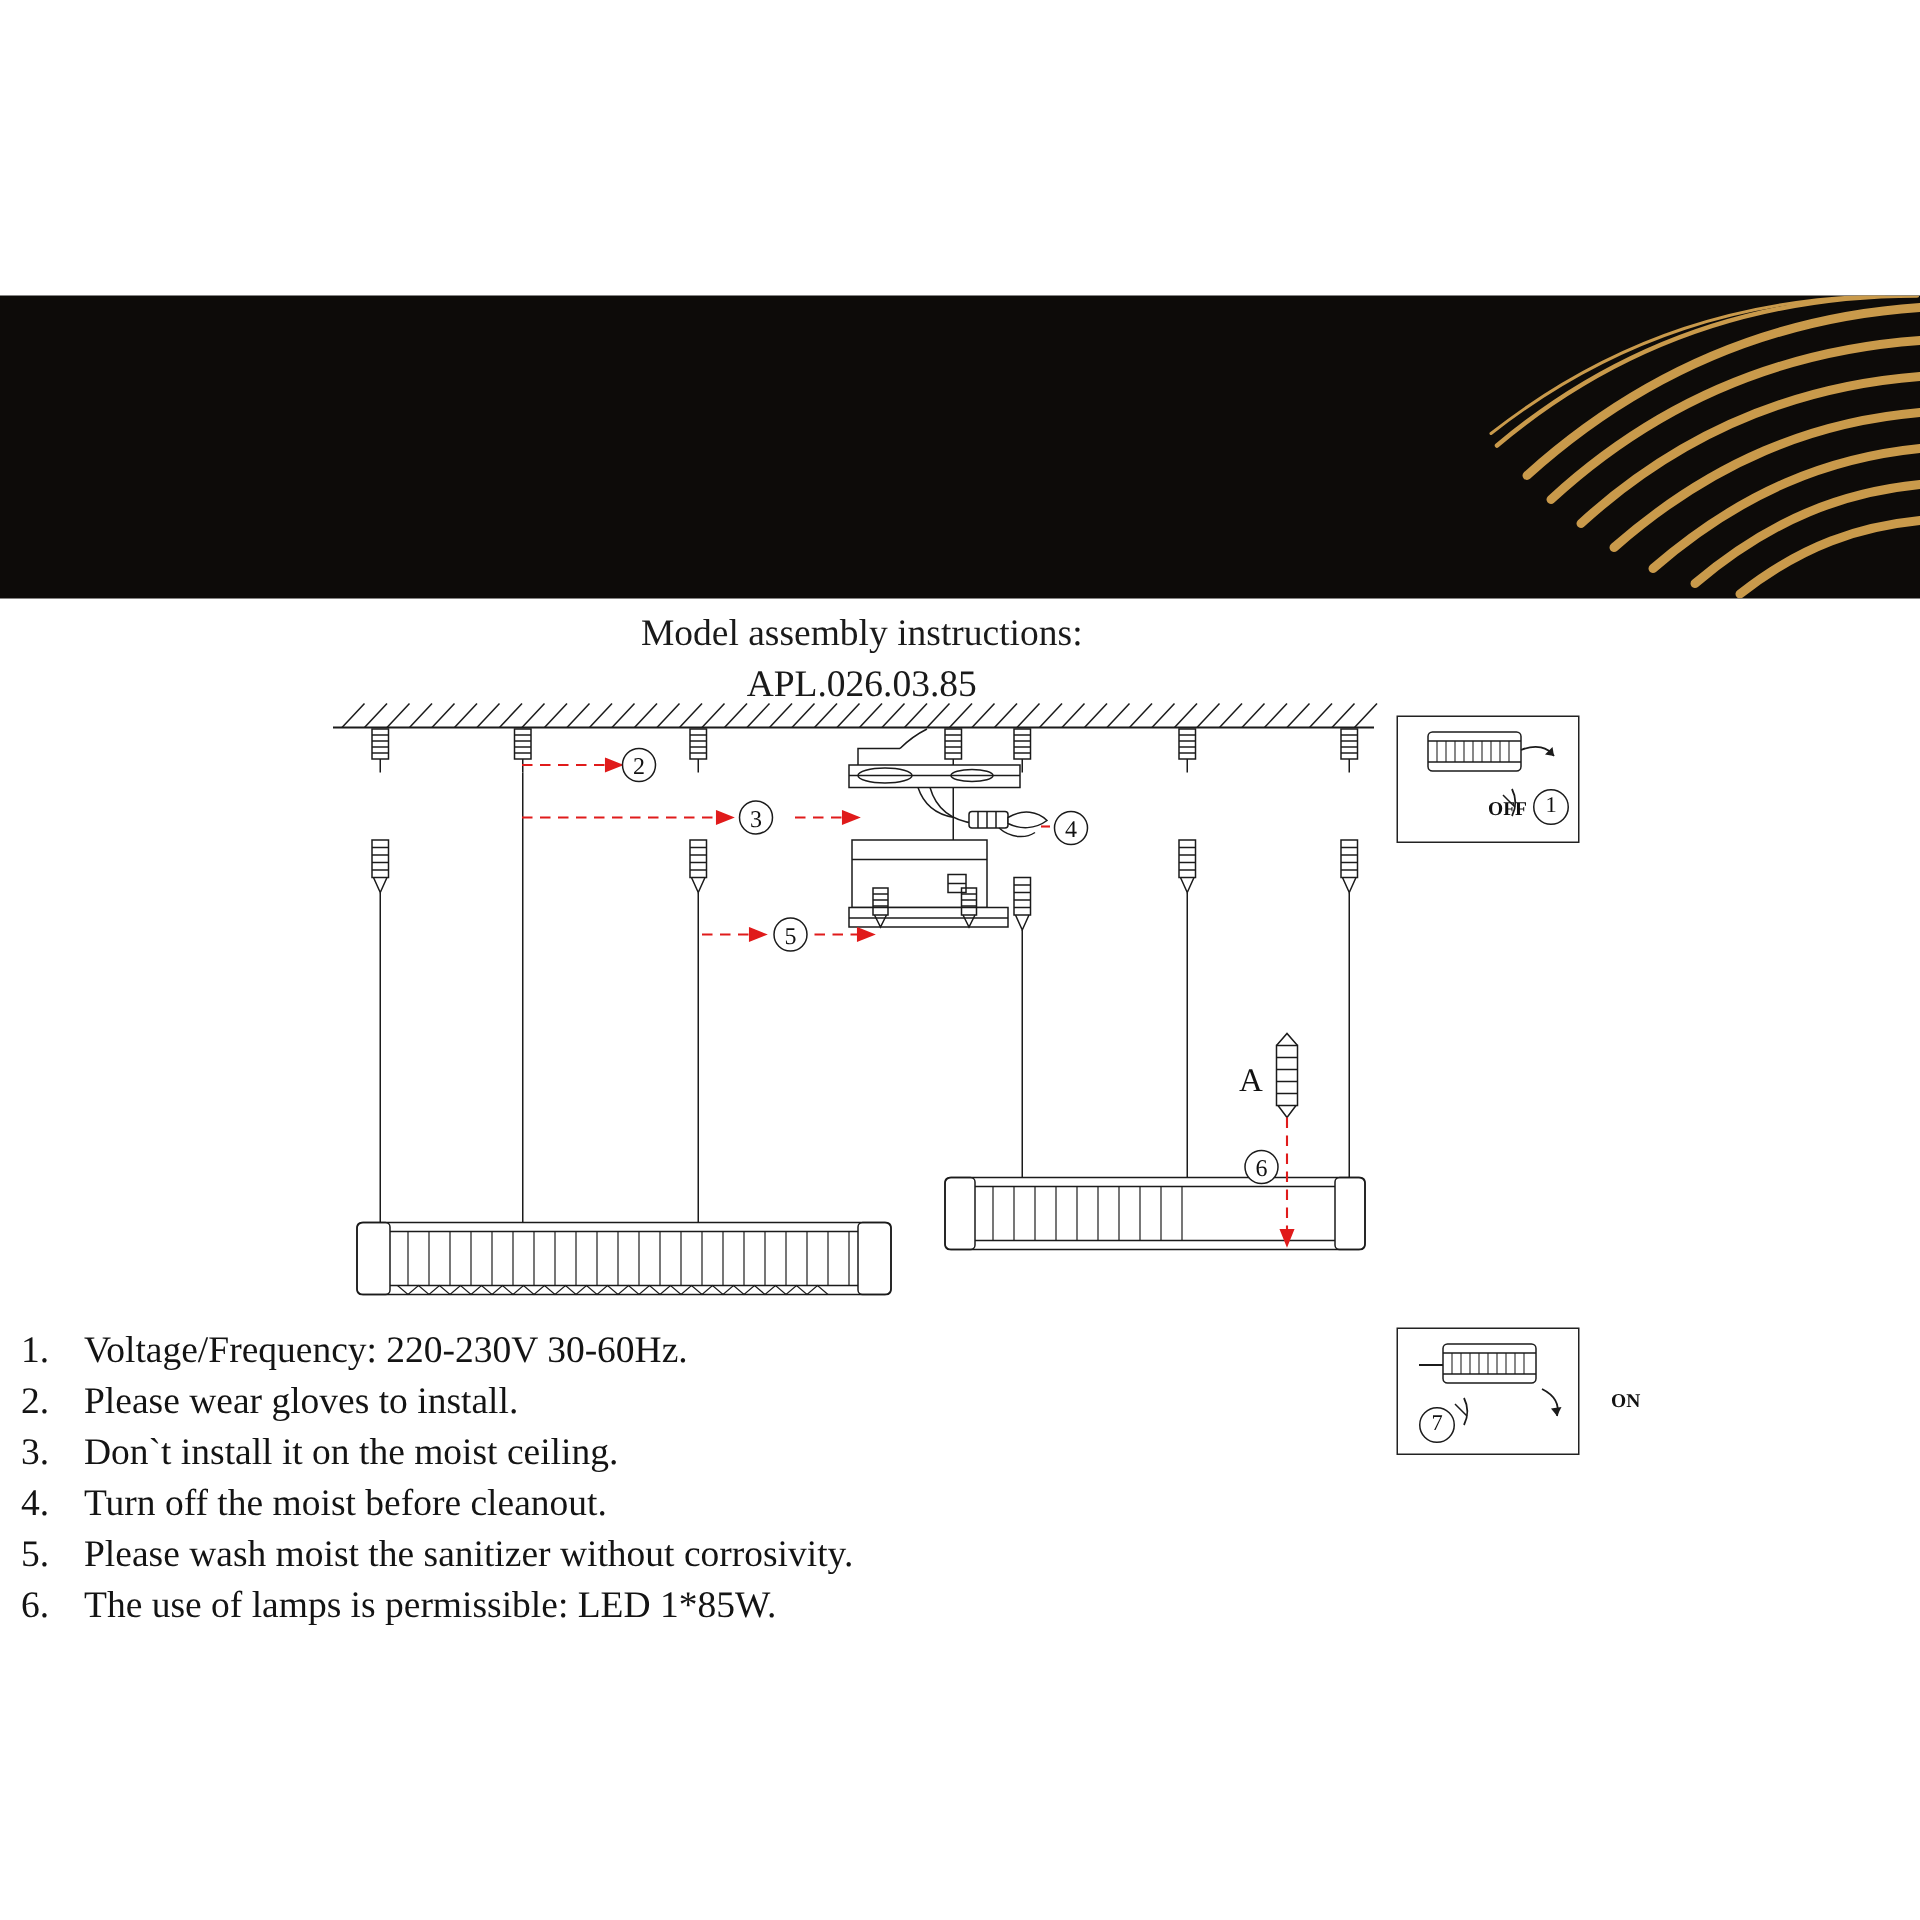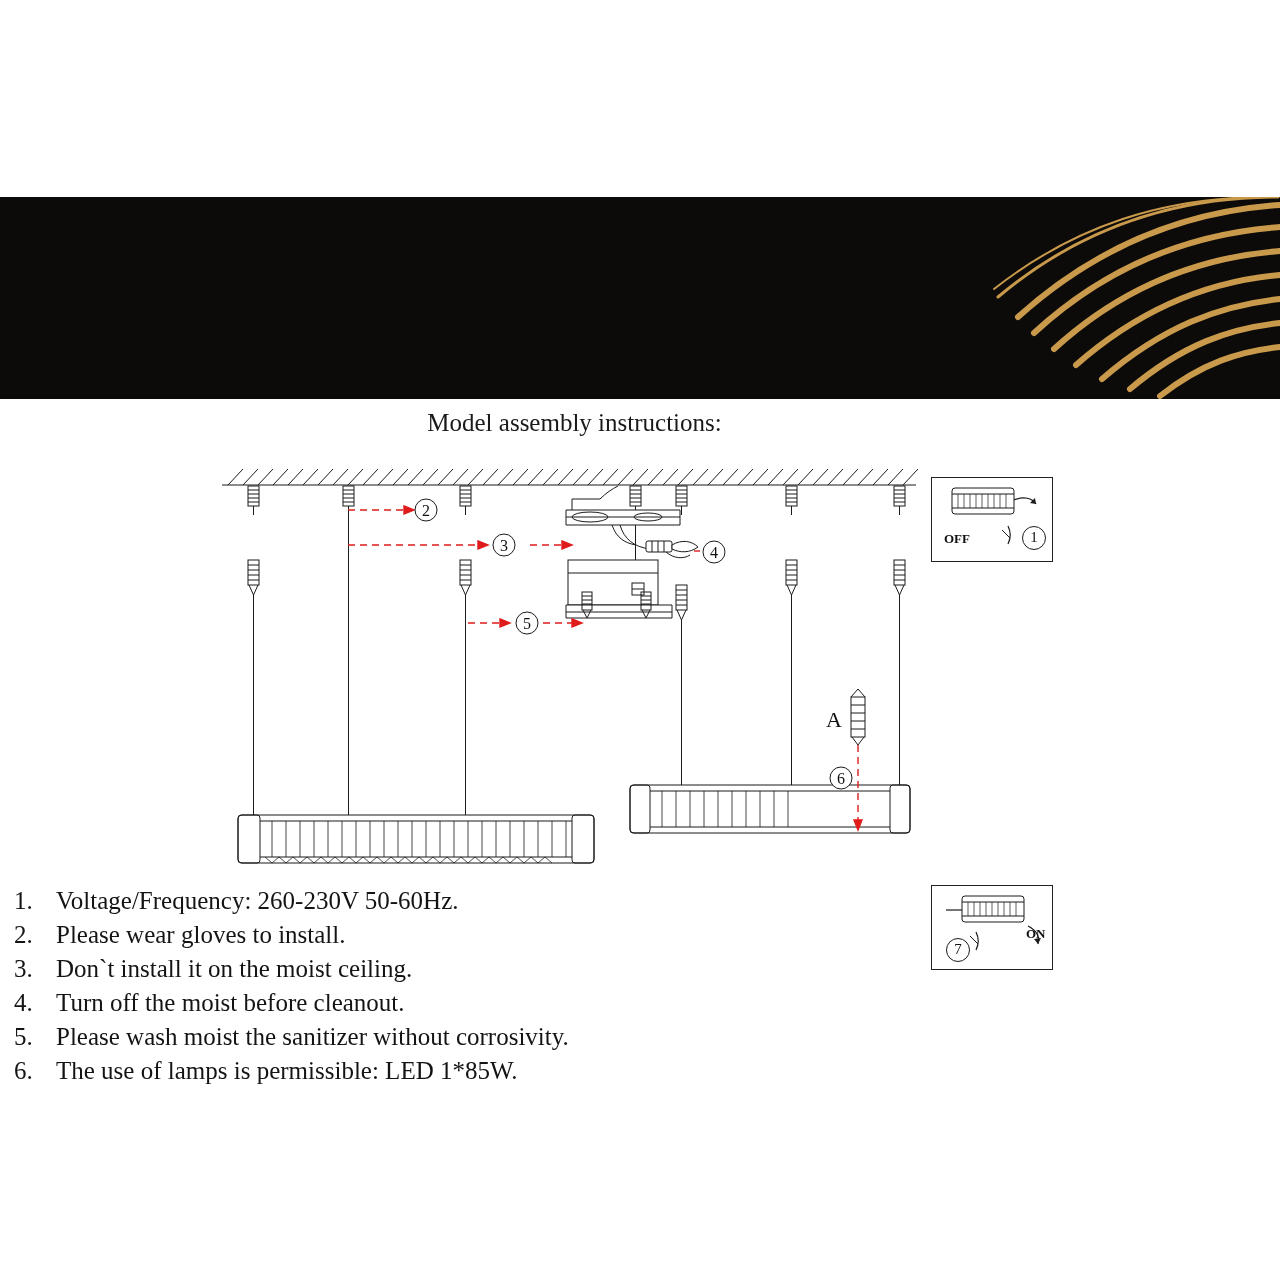--- a/index.html
+++ b/index.html
@@ -99,20 +99,21 @@
     top: 885px;
     width: 120px;
     height: 83px;
   }
   .callout-label {
     position: absolute;
     font-family: "Liberation Serif", serif;
     font-weight: bold;
     font-size: 13px;
     color: #111;
+    margin-left: 48px;
   }
   .badge {
     position: absolute;
     width: 22px;
     height: 22px;
     border: 1px solid #1b1b1b;
     border-radius: 50%;
     font-size: 15px;
     line-height: 21px;
     text-align: center;
@@ -144,20 +145,21 @@
         <path d="M470,126 C420,131 372,148 320,192" stroke-width="6"></path>
         <path d="M470,150 C430,154 392,166 350,199" stroke-width="6"></path>
         <path d="M468,0 C372,0 276,26 188,100" stroke-width="3"></path>
         <path d="M446,0 C356,2 268,26 184,92" stroke-width="2"></path>
       </g>
     </svg>
 
   </div>
 
   <div class="title t1">Model assembly instructions:</div>
+  <div class="title t2">APL.026.03.85</div>
 
   <svg class="diagram" viewBox="0 0 1280 430">
 
     <g stroke="#1b1b1b" stroke-width="1.2">
       <line x1="222" y1="30" x2="916" y2="30"></line>
       <g stroke-width="1">
         <line x1="228" y1="30" x2="243" y2="14"></line>
           <line x1="243" y1="30" x2="258" y2="14"></line>
         <line x1="258" y1="30" x2="273" y2="14"></line>
           <line x1="273" y1="30" x2="288" y2="14"></line>
@@ -524,21 +526,21 @@
         <polygon points="106,58 102,53 109,52" fill="#1b1b1b" stroke="none"></polygon>
       </g>
     </svg>
     <div class="callout-label" style="left:94px; top:40px;">ON</div>
     <div class="badge" style="left:14px; top:52px;">7</div>
   </div>
 
   <div class="notes">
     <div class="note-row">
       <span class="note-num">1.</span>
-      <span class="note-text">Voltage/Frequency: 260-230V 50-60Hz.</span>
+      <span class="note-text">Voltage/Frequency: 220-230V 30-60Hz.</span>
     </div>
     <div class="note-row">
       <span class="note-num">2.</span>
       <span class="note-text">Please wear gloves to install.</span>
     </div>
     <div class="note-row">
       <span class="note-num">3.</span>
       <span class="note-text">Don`t install it on the moist ceiling.</span>
     </div>
     <div class="note-row">

